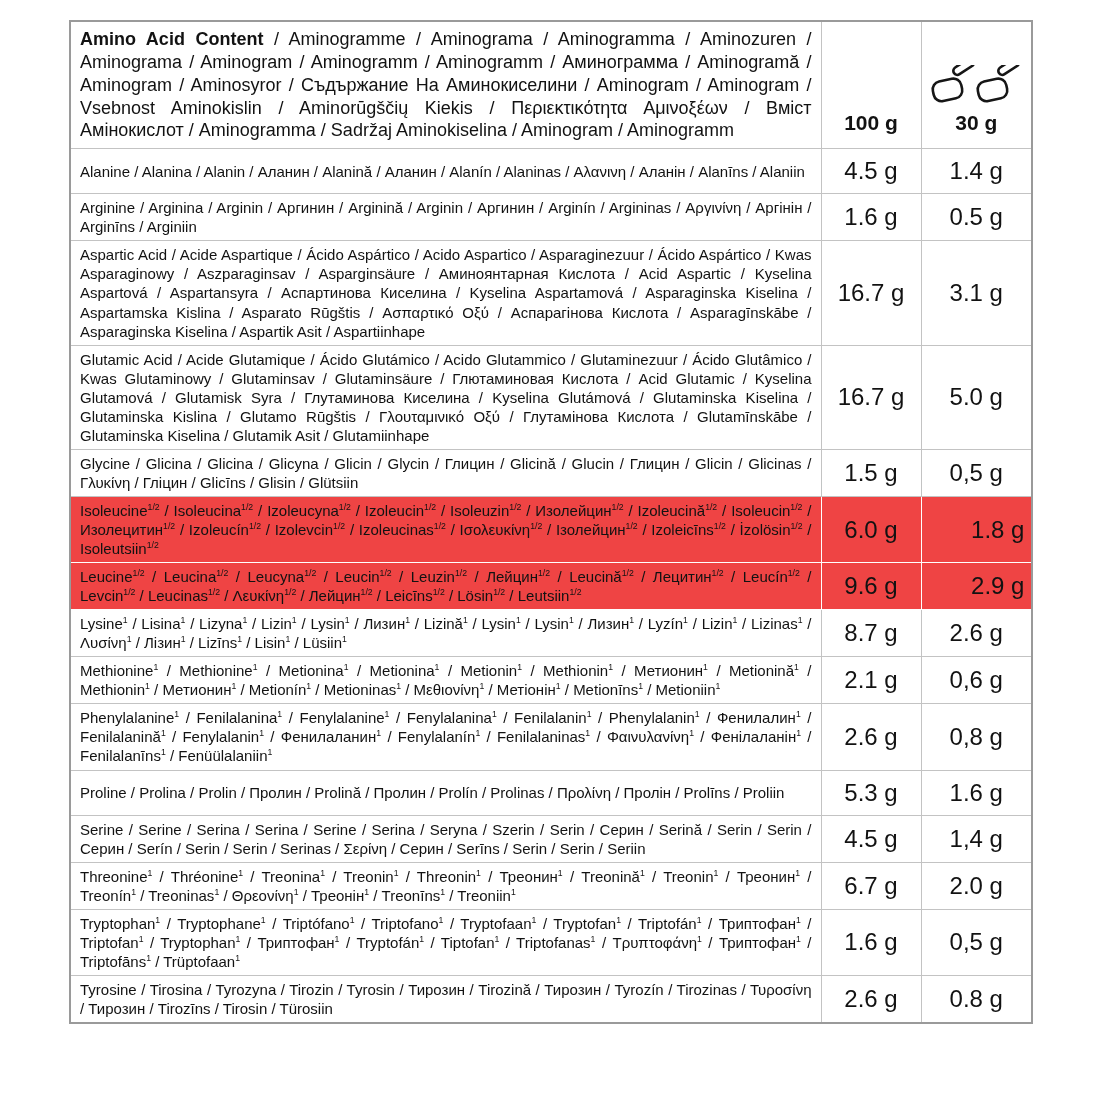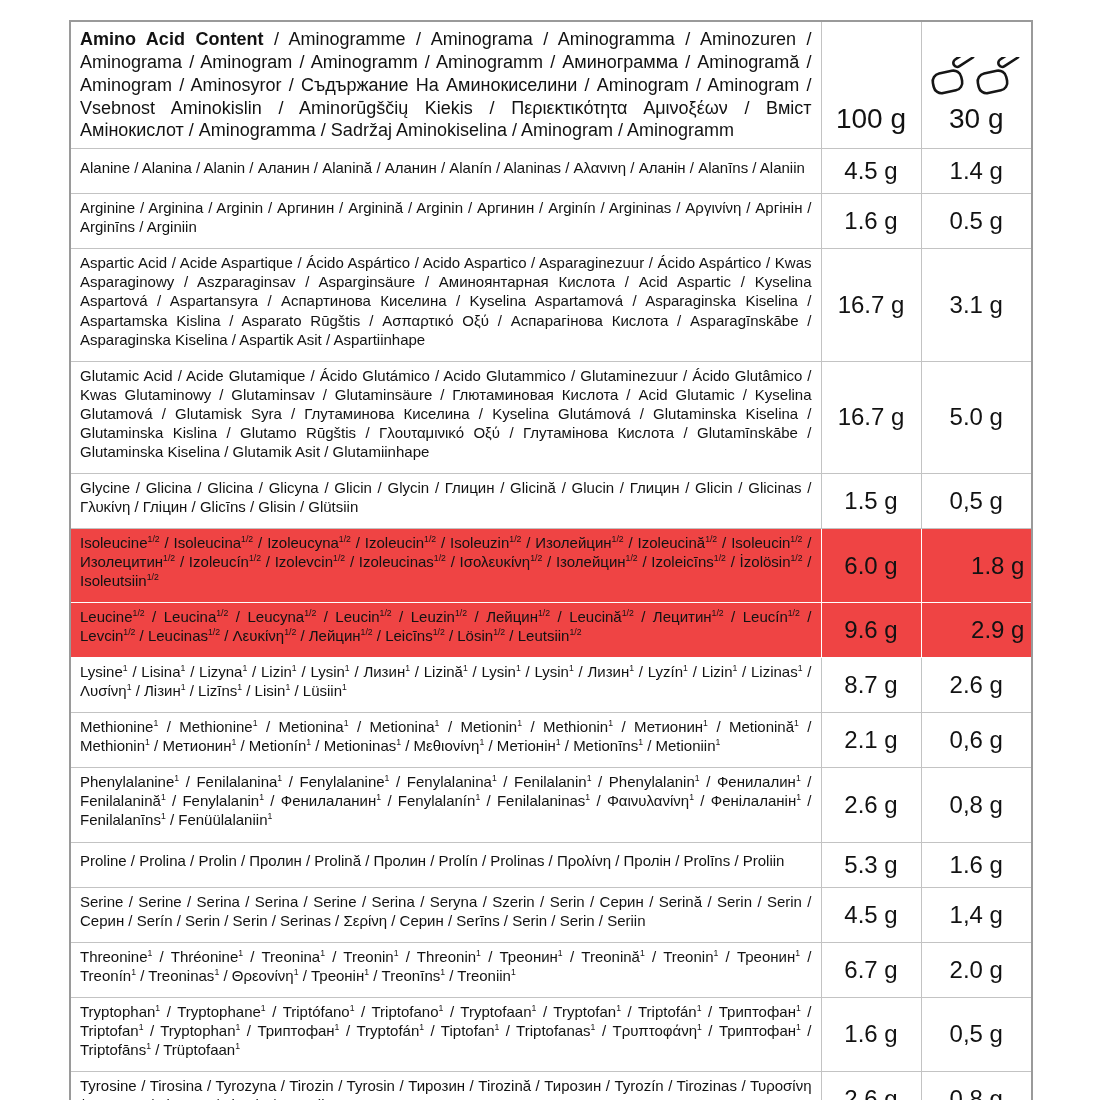--- a/index.html
+++ b/index.html
@@ -17,26 +17,26 @@
   col.c-100{width:100px;}
   col.c-30{width:111px;}
   th,td{border:1px solid #c3c3c3;}
   thead tr{height:108px;}
   th.name-cell{
     text-align:justify;vertical-align:top;
     padding:6px 9px 6px 9px;font-size:18px;line-height:1.27;font-weight:normal;
   }
   th.name-cell .b{font-weight:bold;}
   th.val-head{vertical-align:bottom;text-align:center;padding-bottom:13px;}
-  .hdr-label{font-size:28px;font-weight:normal;}
+  .hdr-label{font-size:21px;font-weight:bold;}
   .hdr30{display:flex;flex-direction:column;align-items:center;}
   .scoops{display:block;}
   td.name-cell{
     text-align:justify;vertical-align:middle;
-    padding:4px 9px 12px 9px;font-size:15px;line-height:1.27;
+    padding:4px 9px 4px 9px;font-size:15px;line-height:1.27;
   }
   td.val-cell{text-align:center;vertical-align:middle;font-size:24px;padding:8px 2px;}
   sup{font-size:58%;line-height:0;vertical-align:super;}
   tr.shaded td{background:#ef4444;border-color:#fff;}
   tr.shaded td:first-child{border-left-color:#9a9a9a;}
   tr.shaded td:last-child{border-right-color:#9a9a9a;padding-left:45px;}
 </style>
 </head>
 <body>
 

